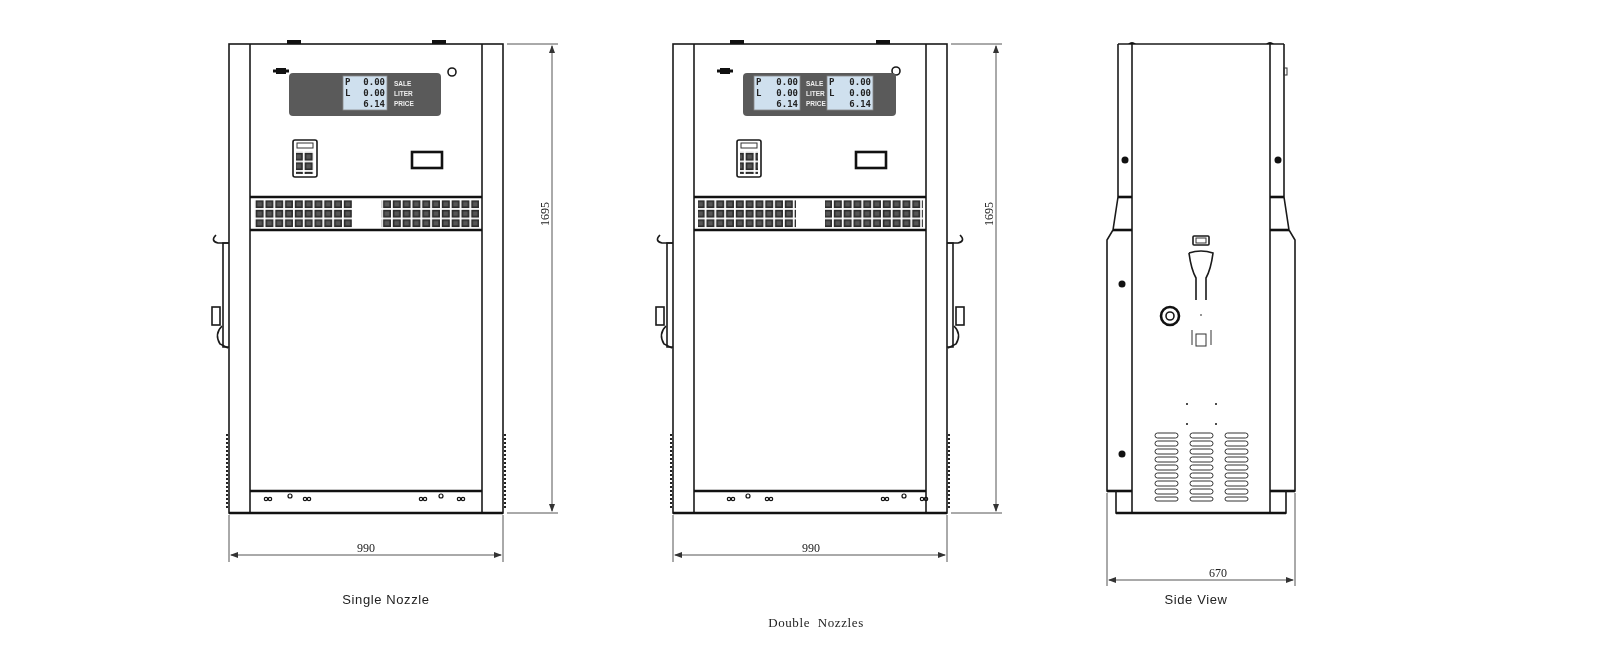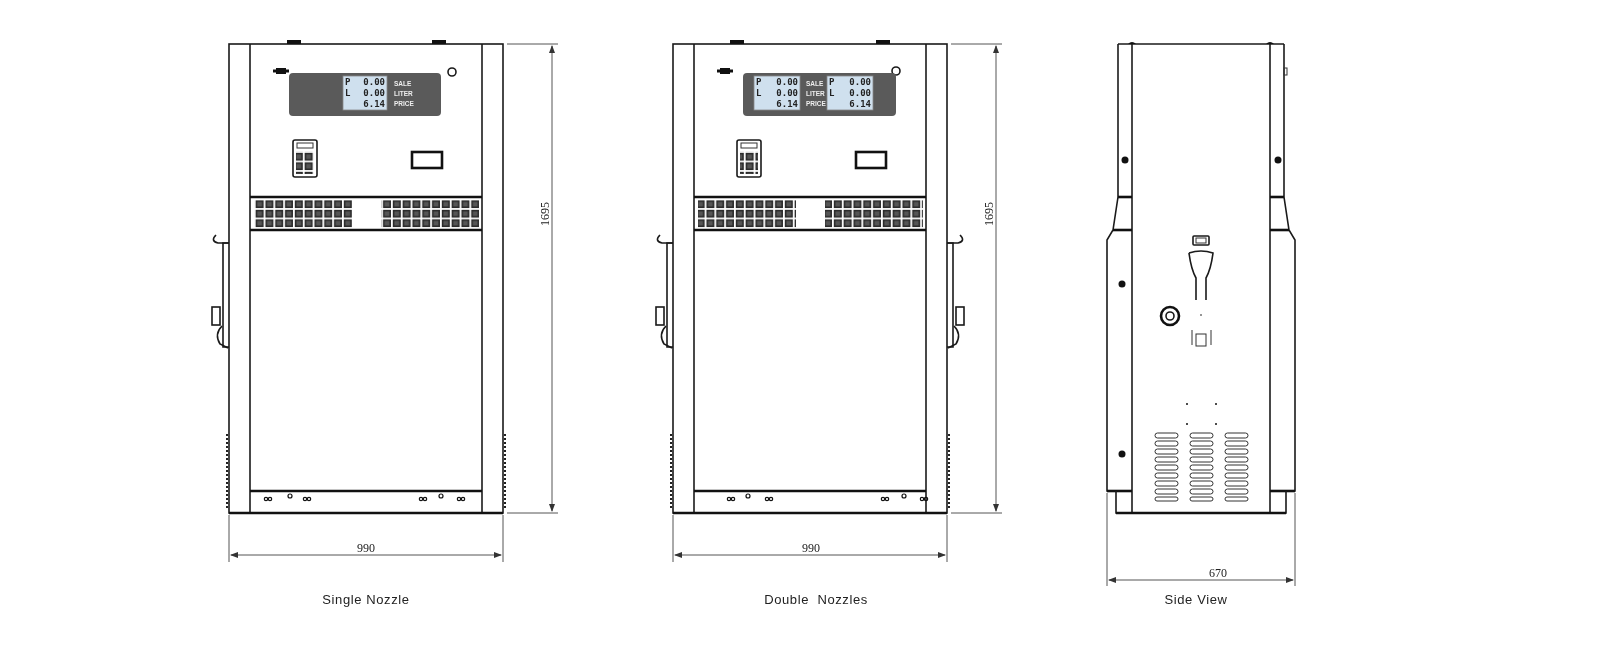--- a/index.html
+++ b/index.html
@@ -263,15 +263,15 @@
 
     <g>
       <line class="dim" x1="1107" y1="493" x2="1107" y2="586"></line>
       <line class="dim" x1="1295" y1="493" x2="1295" y2="586"></line>
       <line class="dim" x1="1109" y1="580" x2="1293" y2="580" marker-start="url(#arr)" marker-end="url(#arr)"></line>
       <text class="dimtxt" x="1218" y="577" text-anchor="middle">670</text>
     </g>
   </g>
 </svg>
 
-<div class="caption" style="left:366px; top:592px;">Single Nozzle</div>
-<div class="caption" style="left:816px; top:592px;">Double  Nozzles</div>
+<div class="caption" style="left:386px; top:592px;">Single Nozzle</div>
+<div class="caption" style="left:816px; top:615px;font-family:Liberation Serif, serif;">Double  Nozzles</div>
 <div class="caption" style="left:1196px; top:592px;">Side View</div>
 
 </body></html>

